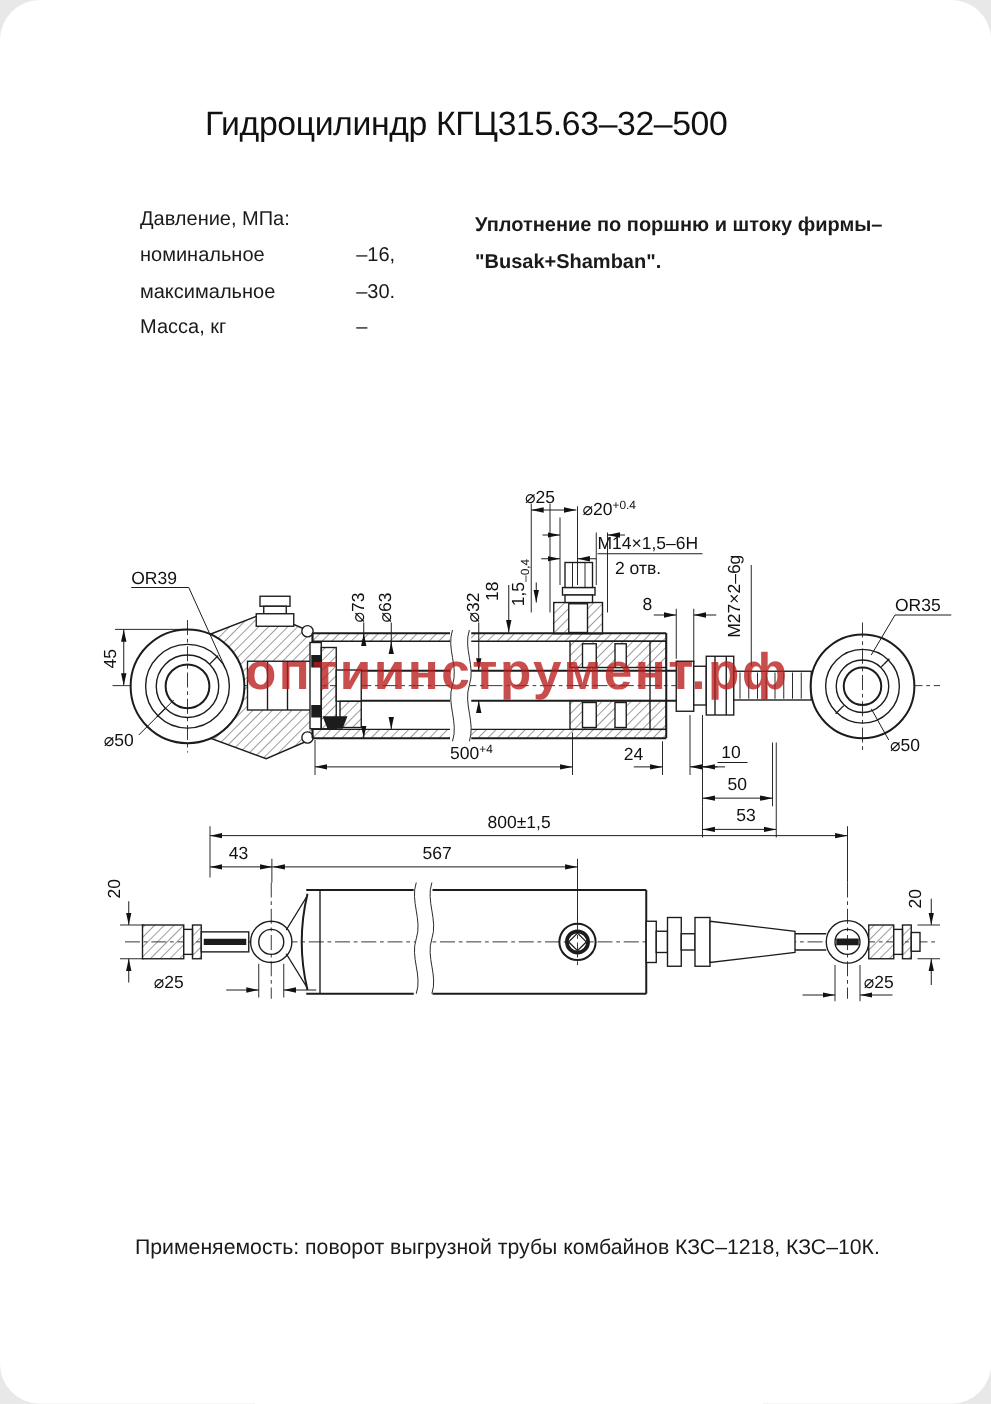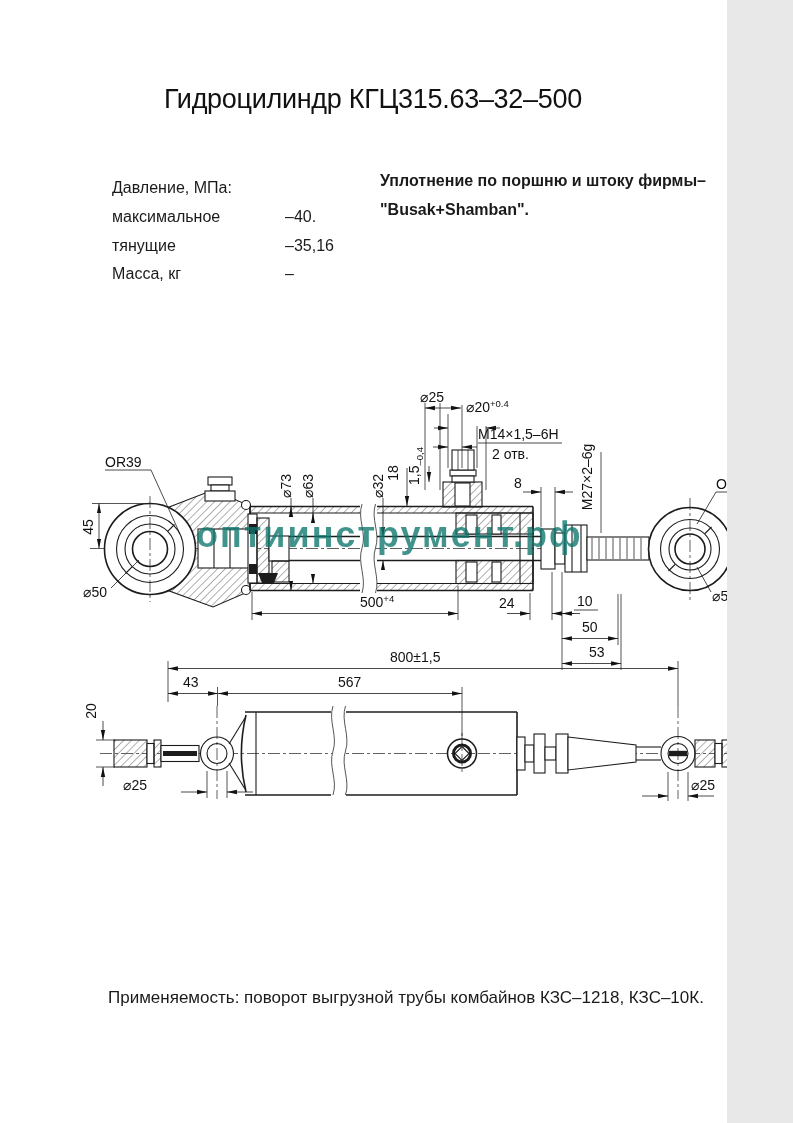--- a/index.html
+++ b/index.html
@@ -1,26 +1,26 @@
 <!DOCTYPE html>
 <html><head>
 <meta charset="utf-8">
 <style>
   html,body{margin:0;padding:0;background:#e8e8e8;}
-  #page{position:relative;width:727px;height:1123px;background:#ffffff;overflow:hidden;
-        font-family:"Liberation Sans",sans-serif;color:#1a1a1a;}
+  #page{position:relative;width:793px;height:1123px;background:#ffffff;overflow:hidden;
+        font-family:"Liberation Sans",sans-serif;color:#1a1a1a;border-radius:32px;}
   .title{position:absolute;top:84px;left:0;width:746px;text-align:center;
          font-size:27px;letter-spacing:-0.3px;color:#111;}
-  .specs{position:absolute;top:167px;left:112px;width:275px;font-size:16px;margin-top:12px;}
+  .specs{position:absolute;top:167px;left:112px;width:275px;font-size:16px;}
   .spec-row{position:relative;height:28.8px;white-space:nowrap;}
   .spec-val{position:absolute;left:173px;top:0;}
   .notes{position:absolute;top:167px;left:380px;font-size:16px;line-height:28.8px;white-space:nowrap;font-weight:bold;}
   .application{position:absolute;top:988px;left:108px;font-size:17px;white-space:nowrap;}
-  .watermark{position:absolute;top:514px;left:196px;font-size:36px;font-weight:bold;
-             letter-spacing:2px;color:#0f766e;opacity:0.78;white-space:nowrap;pointer-events:none;}
+  .watermark{position:absolute;top:514px;left:196px;font-size:41px;font-weight:bold;
+             letter-spacing:2px;color:#b91c1c;opacity:0.78;white-space:nowrap;pointer-events:none;}
   svg{position:absolute;top:0;left:0;}
   .o16{stroke:#1c1c1c;stroke-width:1.6;fill:none;}
   .o11{stroke:#1c1c1c;stroke-width:1.1;fill:none;}
   .thin{stroke:#1c1c1c;stroke-width:0.75;fill:none;}
   .diml{stroke:#1c1c1c;stroke-width:0.8;fill:none;}
   .cl{stroke:#1c1c1c;stroke-width:0.7;stroke-dasharray:12 3 3 3;fill:none;}
   .hat{fill:url(#hatch);stroke:#1c1c1c;stroke-width:1.1;}
   .hatn{fill:url(#hatch);stroke:none;}
   .wh{fill:#ffffff;stroke:#1c1c1c;stroke-width:1.1;}
   .dk{fill:#1c1c1c;stroke:none;}
@@ -34,26 +34,26 @@
 <div id="page">
 
   <div class="title">Гидроцилиндр КГЦ315.63–32–500</div>
 
   <div class="specs">
     <div class="spec-row">
       <span>Давление, МПа:</span>
       <span class="spec-val"></span>
     </div>
     <div class="spec-row">
-      <span>максимальное</span>
-      <span class="spec-val">–40.</span>
+      <span>номинальное</span>
+      <span class="spec-val">–16,</span>
     </div>
     <div class="spec-row">
-      <span>тянущие</span>
-      <span class="spec-val">–35,16</span>
+      <span>максимальное</span>
+      <span class="spec-val">–30.</span>
     </div>
     <div class="spec-row">
       <span>Масса, кг</span>
       <span class="spec-val">–</span>
     </div>
   </div>
 
   <div class="notes">
     <div>Уплотнение по поршню и штоку фирмы–</div>
     <div>"Busak+Shamban".</div>

